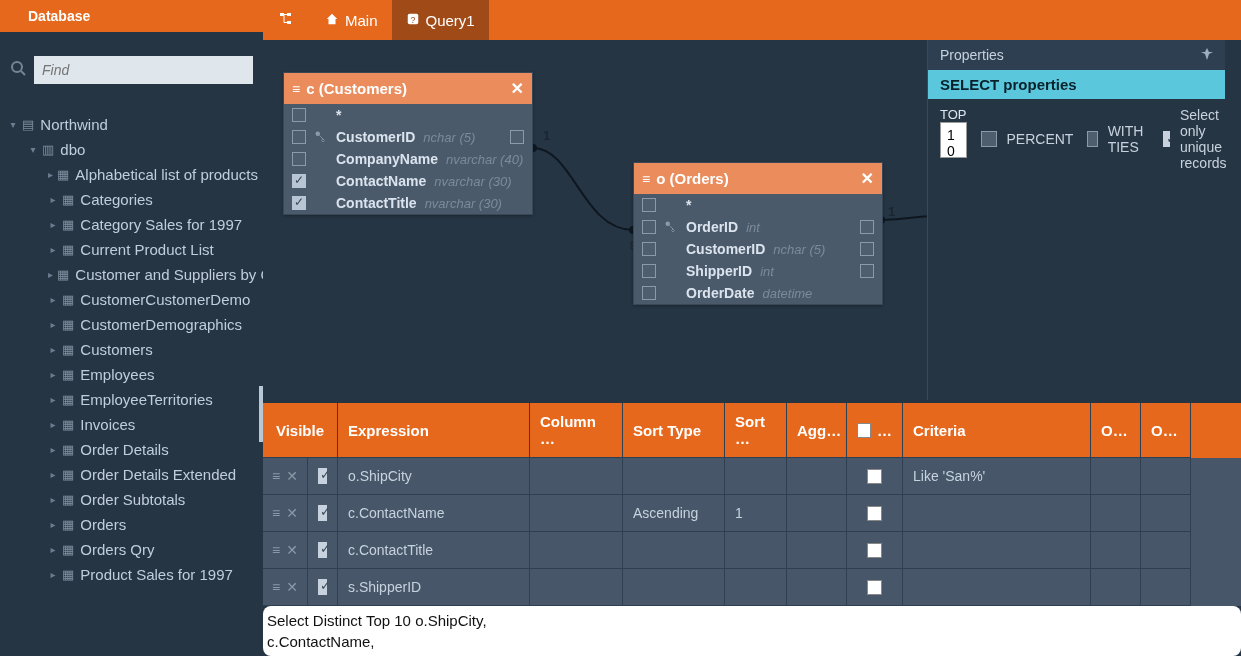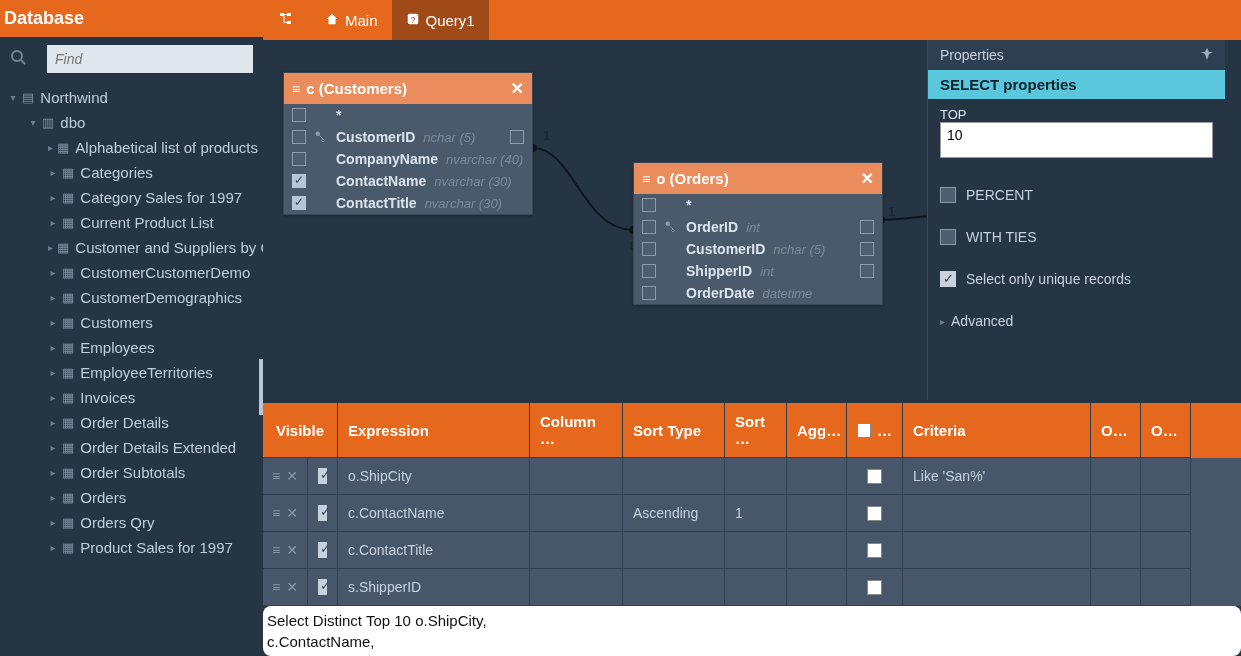--- a/index.html
+++ b/index.html
@@ -1,20 +1,20 @@
 <!DOCTYPE html>
 <html><head>
 <meta charset="utf-8">
 <style>
 * { margin: 0; padding: 0; box-sizing: border-box; font-family: Arial, Helvetica, sans-serif; }
 body { width: 1241px; height: 656px; overflow: hidden; background: #fff; display: flex; }
 .sidebar { width: 263px; background: #263544; display: flex; flex-direction: column; }
-.sidebar-header { background: #e6681c; color: #fff; padding: 8px 4px; font-size: 18px; font-weight: bold; position: relative; }
+.sidebar-header { background: #e6681c; color: #fff; padding: 8px 28px; font-size: 14px; font-weight: bold; position: relative; }
 .sidebar-header::after { content:''; position:absolute; right:-15px; top:0; width:0; height:0; border-top:18px solid transparent; border-bottom:18px solid transparent; border-left:15px solid #e6681c; }
-.sidebar-search { display:flex; align-items:center; padding:8px 10px; background:#263544; gap:21px; }
+.sidebar-search { display:flex; align-items:center; padding:24px 10px; background:#263544; gap:8px; }
 .sidebar-search .icon { color:#758595; }
 .sidebar-search input { flex:1; background:#dfe6ec; border:none; padding:6px 8px; font-size:14px; font-style:italic; color:#666; outline:none; }
 .tree { flex:1; overflow:auto; padding:4px 0; color:#c0cddd; font-size:15px; position:relative; }
 .tree-item { display:flex; align-items:center; padding:4px 8px; cursor:pointer; white-space:nowrap; }
 .tree-indent-0 { padding-left: 8px; }
 .tree-indent-1 { padding-left: 28px; }
 .tree-indent-2 { padding-left: 48px; }
 .tree-caret { width:10px; height:10px; margin-right:4px; display:inline-flex; align-items:center; justify-content:center; color:#6b7d91; font-size:10px; }
 .tree-icon { margin-right:6px; color:#7f8fa0; font-size:13px; }
 .tree-label { color:#c0cddd; }
@@ -40,21 +40,21 @@
 .tc-key { color:#8b99a8; font-size:12px; display:inline-block; width:14px; }
 .tc-col { font-weight:bold; color:#dbe4ee; }
 .tc-type { color:#7c8a99; font-style:italic; font-size:13px; }
 .tc-right-box { width:14px; height:14px; border:1px solid #8b99a8; margin-left:auto; background:#4f5e6e; }
 .rel-label { position:absolute; color:#1a2530; font-size:13px; font-weight:bold; }
 
 .props-panel { position:absolute; right:16px; top:0; width:298px; background:#263544; border-left:1px solid #3a4a5b; display:flex; flex-direction:column; }
 .props-title { background:#2f3f52; color:#c7d2de; padding:7px 12px; font-size:14px; display:flex; align-items:center; }
 .props-title .pin { margin-left:auto; color:#9faebf; cursor:pointer; }
 .props-sub { background:#5bc7dc; color:#08212b; padding:6px 12px; font-size:15px; font-weight:bold; }
-.props-body { padding:8px 12px; color:#c7d2de; font-size:14px; display:flex; flex-direction:column; gap:26px; }
+.props-body { padding:8px 12px; color:#c7d2de; font-size:14px; display:flex; flex-direction:row; gap:14px; }
 .props-label { color:#dde6f0; font-size:13px; }
 .props-input { width:100%; background:#fff; border:1px solid #999; padding:4px 6px; font-size:14px; resize:none; height:36px; }
 .props-checkrow { display:flex; align-items:center; gap:10px; }
 .props-checkrow .cb { width:16px; height:16px; border:1px solid #8b99a8; background:#4f5e6e; display:inline-block; position:relative; }
 .props-checkrow .cb.checked { background:#c7d2de; border-color:#c7d2de; }
 .props-checkrow .cb.checked::after { content:'✓'; position:absolute; left:2px; top:-1px; font-size:13px; color:#2b3a4a; }
 .props-adv { color:#c7d2de; display:flex; align-items:center; gap:6px; cursor:pointer; }
 
 .splitter { height:8px; background:#263544; display:flex; align-items:center; justify-content:center; }
 

